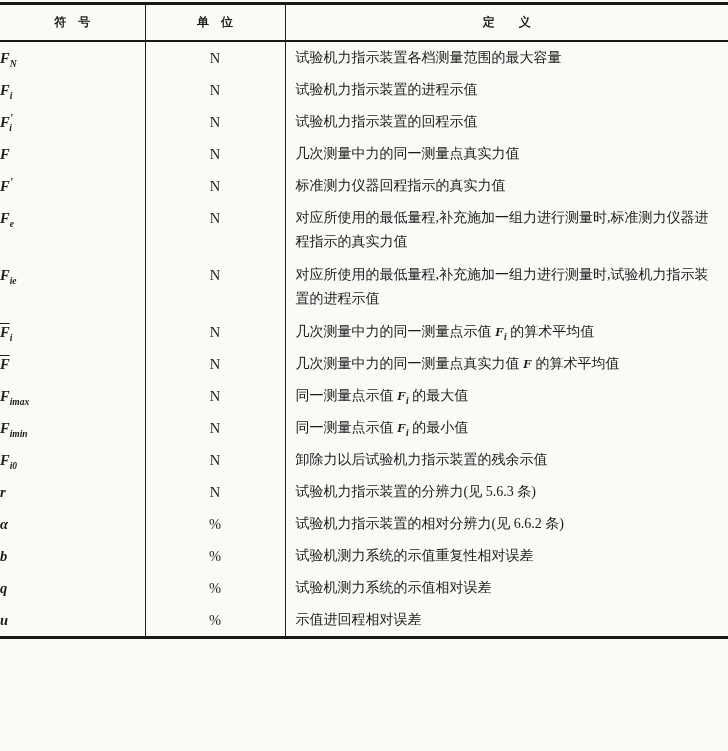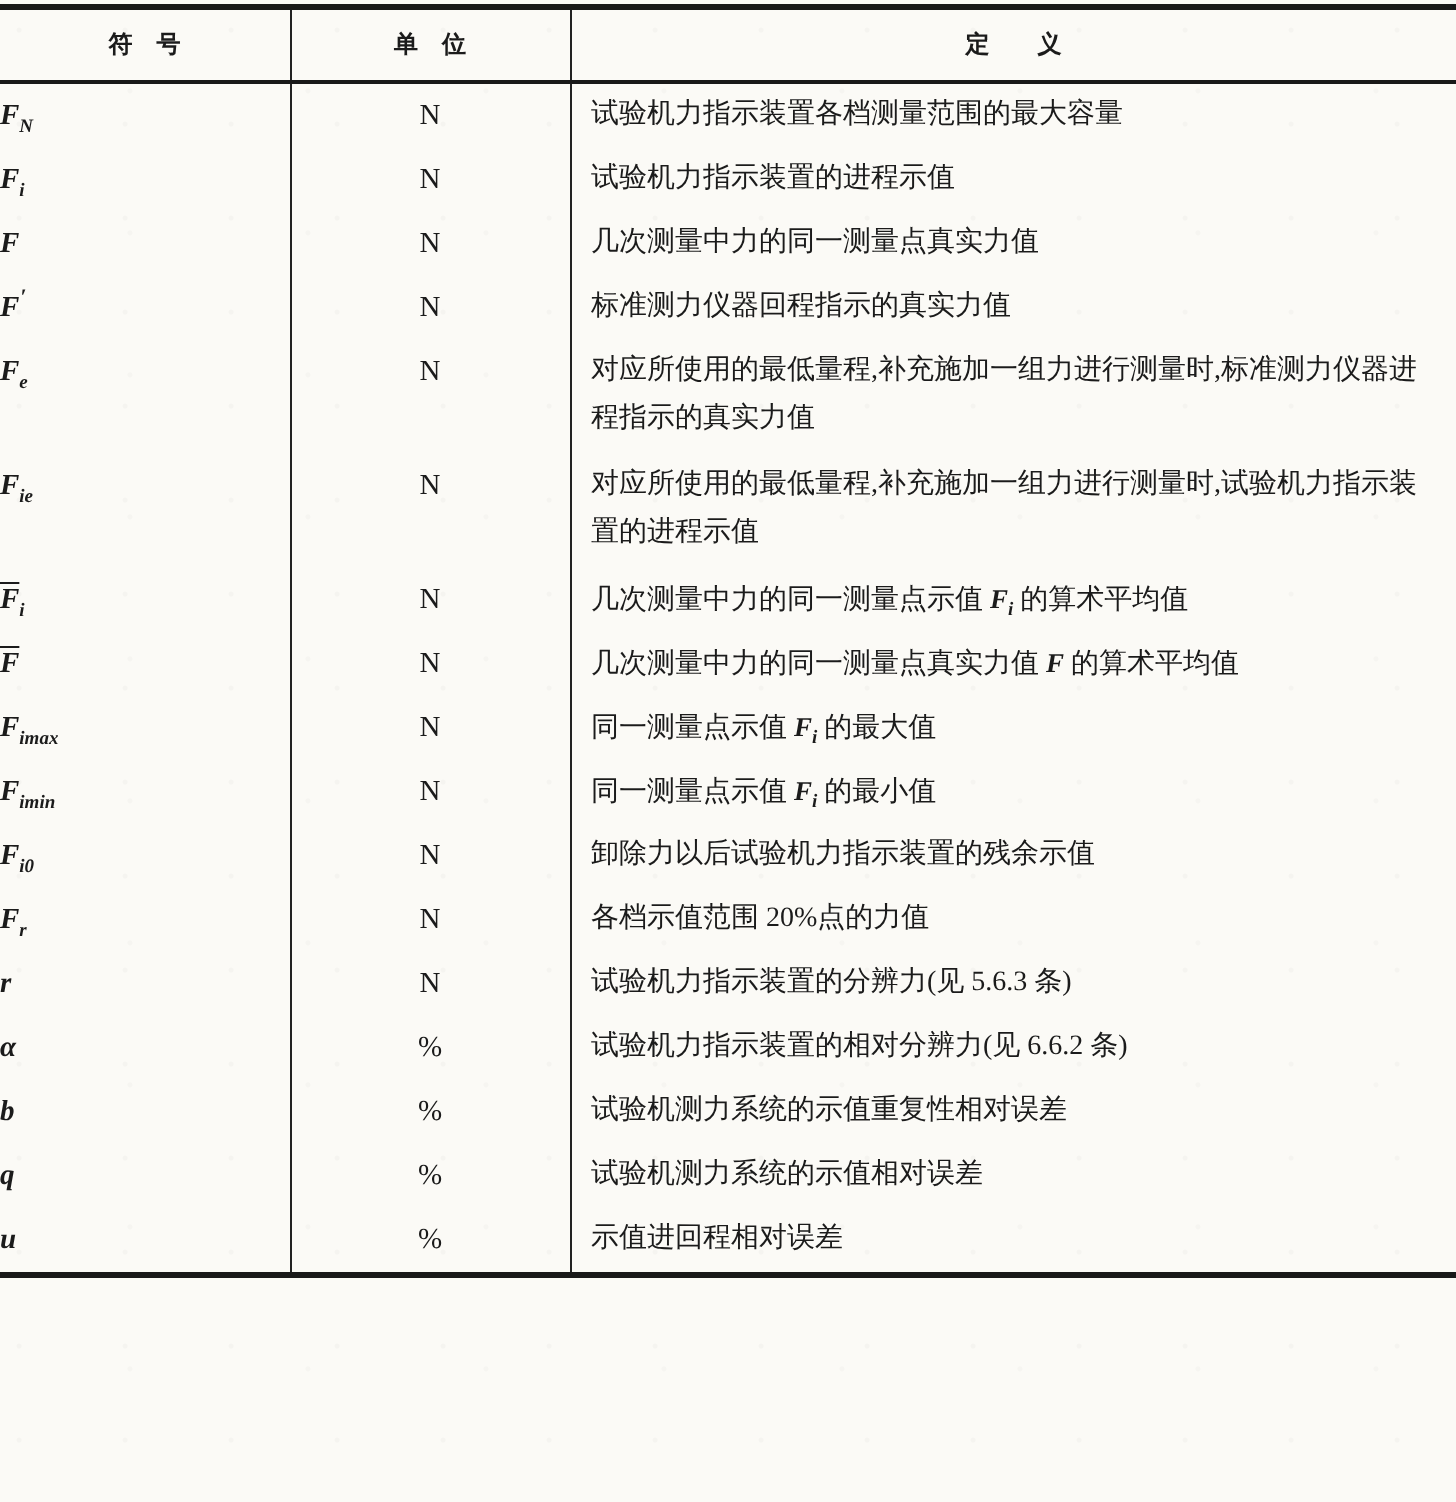--- a/index.html
+++ b/index.html
@@ -84,20 +84,25 @@
         <td class="c-sym vline-r"><span class="sym"><span class="base">F</span><sub>N</sub></span></td>
         <td class="c-unit vline-r">N</td>
         <td class="c-def"><span>试验机力指示装置各档测量范围的最大容量</span></td>
       </tr>
       <tr>
         <td class="c-sym vline-r"><span class="sym"><span class="base">F</span><sub>i</sub></span></td>
         <td class="c-unit vline-r">N</td>
         <td class="c-def"><span>试验机力指示装置的进程示值</span></td>
       </tr>
       <tr>
+        <td class="c-sym vline-r"><span class="sym"><span class="base">F</span><span class="prime">′</span><sub class="tuck">i</sub></span></td>
+        <td class="c-unit vline-r">N</td>
+        <td class="c-def"><span>试验机力指示装置的回程示值</span></td>
+      </tr>
+      <tr>
         <td class="c-sym vline-r"><span class="sym"><span class="base">F</span></span></td>
         <td class="c-unit vline-r">N</td>
         <td class="c-def"><span>几次测量中力的同一测量点真实力值</span></td>
       </tr>
       <tr>
         <td class="c-sym vline-r"><span class="sym"><span class="base">F</span><span class="prime">′</span></span></td>
         <td class="c-unit vline-r">N</td>
         <td class="c-def"><span>标准测力仪器回程指示的真实力值</span></td>
       </tr>
       <tr class="tall">
@@ -129,25 +134,20 @@
         <td class="c-sym vline-r"><span class="sym"><span class="base">F</span><sub>imin</sub></span></td>
         <td class="c-unit vline-r">N</td>
         <td class="c-def"><span>同一测量点示值 </span><span class="sym"><span class="base">F</span><sub>i</sub></span><span> 的最小值</span></td>
       </tr>
       <tr>
         <td class="c-sym vline-r"><span class="sym"><span class="base">F</span><sub>i0</sub></span></td>
         <td class="c-unit vline-r">N</td>
         <td class="c-def"><span>卸除力以后试验机力指示装置的残余示值</span></td>
       </tr>
       <tr>
-        <td class="c-sym vline-r"><span class="sym"><span class="base">F</span><sub>r</sub></span></td>
-        <td class="c-unit vline-r">N</td>
-        <td class="c-def"><span>各档示值范围 20%点的力值</span></td>
-      </tr>
-      <tr>
         <td class="c-sym vline-r"><span class="sym"><span class="base">r</span></span></td>
         <td class="c-unit vline-r">N</td>
         <td class="c-def"><span>试验机力指示装置的分辨力(见 5.6.3 条)</span></td>
       </tr>
       <tr>
         <td class="c-sym vline-r"><span class="sym"><span class="base">α</span></span></td>
         <td class="c-unit vline-r">%</td>
         <td class="c-def"><span>试验机力指示装置的相对分辨力(见 6.6.2 条)</span></td>
       </tr>
       <tr>

